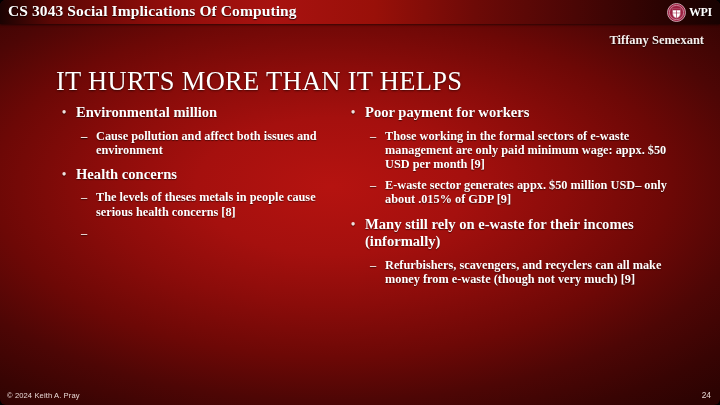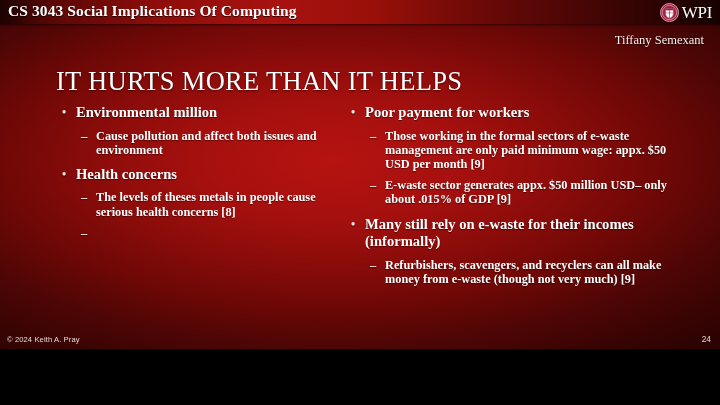--- a/index.html
+++ b/index.html
@@ -3,34 +3,35 @@
 <meta charset="utf-8">
 <style>
   html, body {
     margin: 0;
     padding: 0;
     background: #000;
   }
   #slide {
     position: relative;
     width: 720px;
-    height: 349px;
+    height: 405px;
     overflow: hidden;
     font-family: "Liberation Serif", "DejaVu Serif", serif;
     background:
       radial-gradient(ellipse 78% 70% at 46% 46%,
         #b51310 0%,
         #a5100e 24%,
         #8b0c0a 42%,
         #6d0806 60%,
         #4d0605 76%,
         #380403 90%,
         #2c0302 100%),
       #2c0302;
     color: #ffffff;
+    border-radius: 6px;
   }
 
   
   #header-band {
     position: absolute;
     left: 0; top: 0;
     width: 720px;
     height: 24px;
     background: linear-gradient(to right,
       #1b0302 0%,
@@ -65,35 +66,35 @@
     align-items: center;
     gap: 3px;
     height: 22px;
   }
   #wpi-seal {
     width: 19px;
     height: 19px;
     flex: 0 0 19px;
   }
   #wpi-wordmark {
-    font-size: 17px;
-    font-weight: normal;
+    font-size: 12px;
+    font-weight: bold;
     color: #ffffff;
     letter-spacing: -0.3px;
     line-height: 19px;
     text-shadow: 0 1px 1px rgba(0,0,0,0.7);
   }
 
   
   #author {
     position: absolute;
     right: 16px;
     top: 33px;
     font-size: 12.5px;
-    font-weight: normal;
+    font-weight: bold;
     color: #f6f0ee;
     text-shadow: 0 1px 1px rgba(0,0,0,0.7);
     white-space: nowrap;
   }
 
   
   #slide-title {
     position: absolute;
     left: 56px;
     top: 48px;

